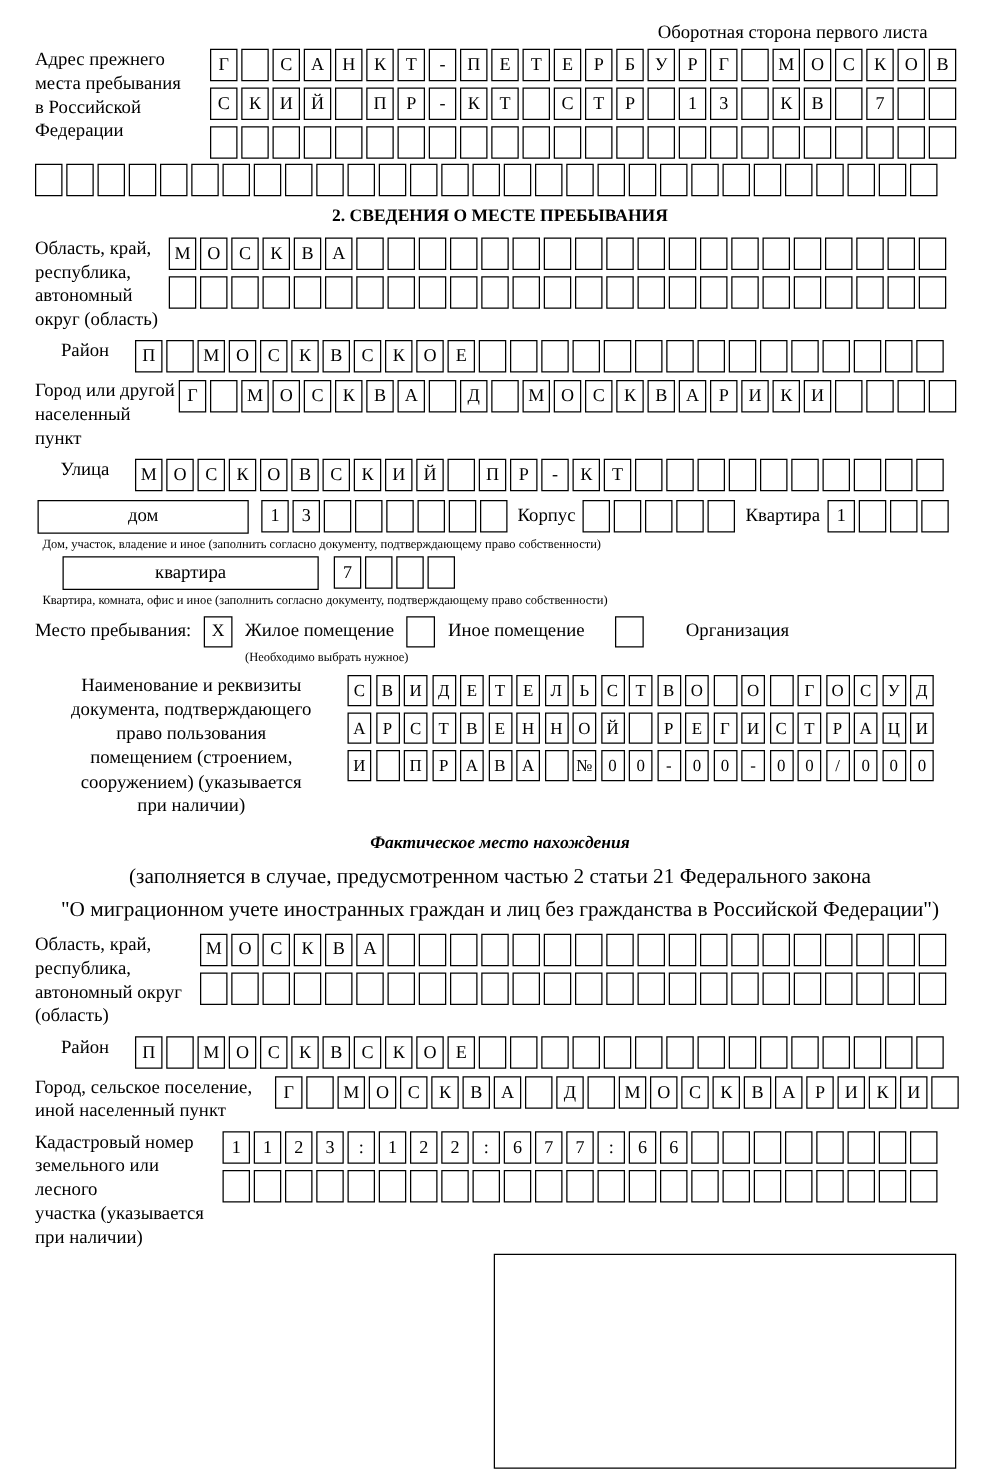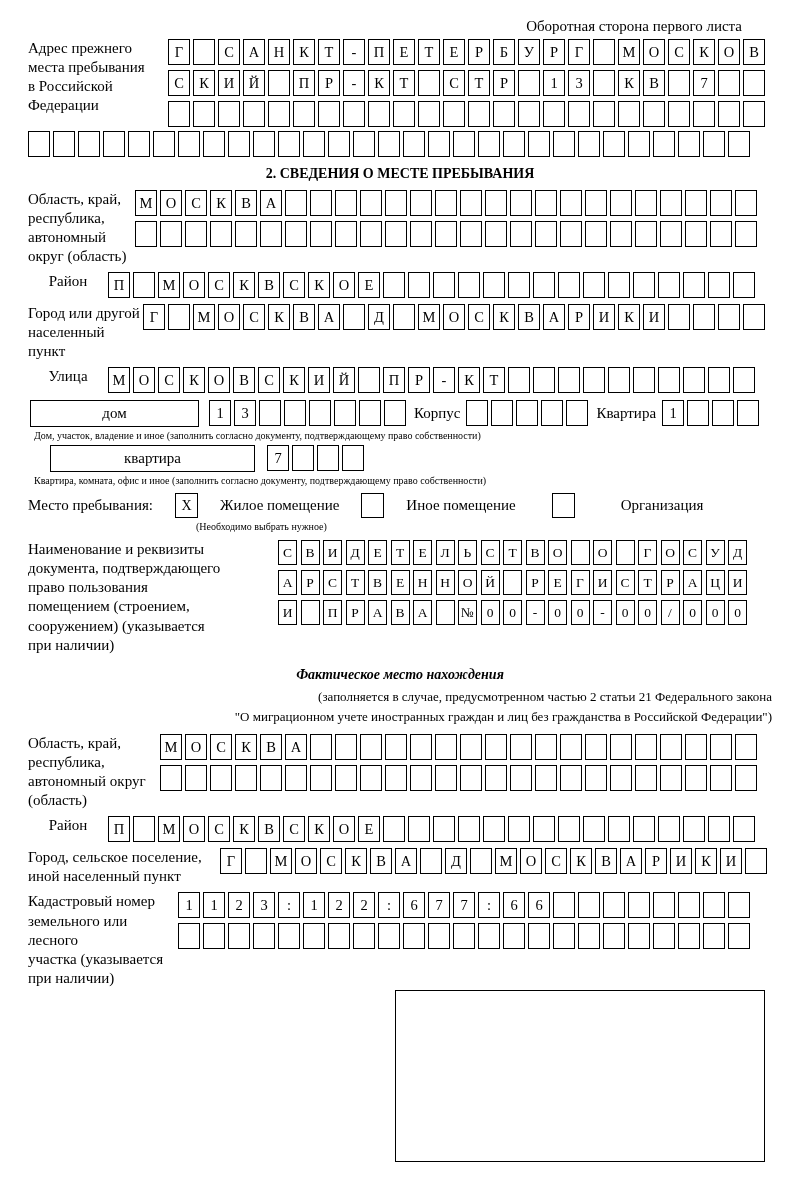--- a/index.html
+++ b/index.html
@@ -8,21 +8,21 @@
     font-family:"Liberation Serif","DejaVu Serif",serif;font-size:15px;
   }
   .page{padding:8px 28px 0 28px;box-sizing:border-box;}
   .hdr{text-align:right;padding:10px 30px 0 0;font-size:15px;margin-bottom:4px;}
   .frow{display:flex;align-items:flex-start;}
   .flabel{flex:0 0 auto;line-height:1.27;white-space:pre-line;}
   .w140{flex-basis:140px;}
   .w107{flex-basis:107px;}
   .w80{flex-basis:80px;text-align:center;}
   .w115{flex-basis:115px;}
-  .w250{flex-basis:250px;}
+  .w250{flex-basis:250px;text-align:center;}
   .w132{flex-basis:132px;}
   .w192{flex-basis:192px;}
   .w150{flex-basis:150px;}
   .boxcol{display:flex;flex-direction:column;gap:5px;}
   .boxrow{display:flex;gap:3px;flex:0 0 auto;}
   .cbox{
     box-sizing:border-box;flex:0 0 auto;width:22px;height:26px;
     border:1.7px solid #000;display:inline-flex;align-items:center;justify-content:center;
     font-size:14.5px;background:#fff;
   }
@@ -35,27 +35,27 @@
   .mb4{margin-bottom:4px;} .mb6{margin-bottom:6px;} .mt6{margin-top:6px;} .mt8{margin-top:8px;}
   .house-row{display:flex;align-items:flex-start;margin-top:7px;margin-left:2px;}
   .named-rect{
     box-sizing:border-box;border:1.7px solid #000;height:27px;display:inline-flex;
     align-items:center;justify-content:center;flex:0 0 auto;font-size:15px;
   }
   .rect-dom{width:169px;margin-right:10px;}
   .rect-kv{width:205px;margin-right:12px;}
   .inline-lbl{line-height:26px;flex:0 0 auto;}
   .caption{font-size:10px;margin:3px 0 2px 6px;}
-  .stay-row{display:flex;align-items:center;margin-top:7px;gap:22px;}
+  .stay-row{display:flex;align-items:center;margin-top:7px;gap:10px;}
   .chk{
     box-sizing:border-box;width:23px;height:25px;border:1.7px solid #000;
     display:inline-flex;align-items:center;justify-content:center;font-size:14px;flex:0 0 auto;
   }
   .stay-note{margin-left:168px;font-size:10px;margin-top:3px;}
-  .fact-note{font-size:13px;text-align:right;line-height:1.6;margin-top:2px;}
+  .fact-note{font-size:17px;text-align:center;line-height:1.6;margin-top:2px;}
   .stamp-box{
     box-sizing:border-box;border:1.6px solid #000;width:370px;height:172px;
     margin-left:367px;margin-top:2px;background:#fff;
   }
   .gap8{width:8px;flex:0 0 auto;} .gap6{width:6px;flex:0 0 auto;}
 </style>
 </head>
 <body>
 
 <div class="page">

